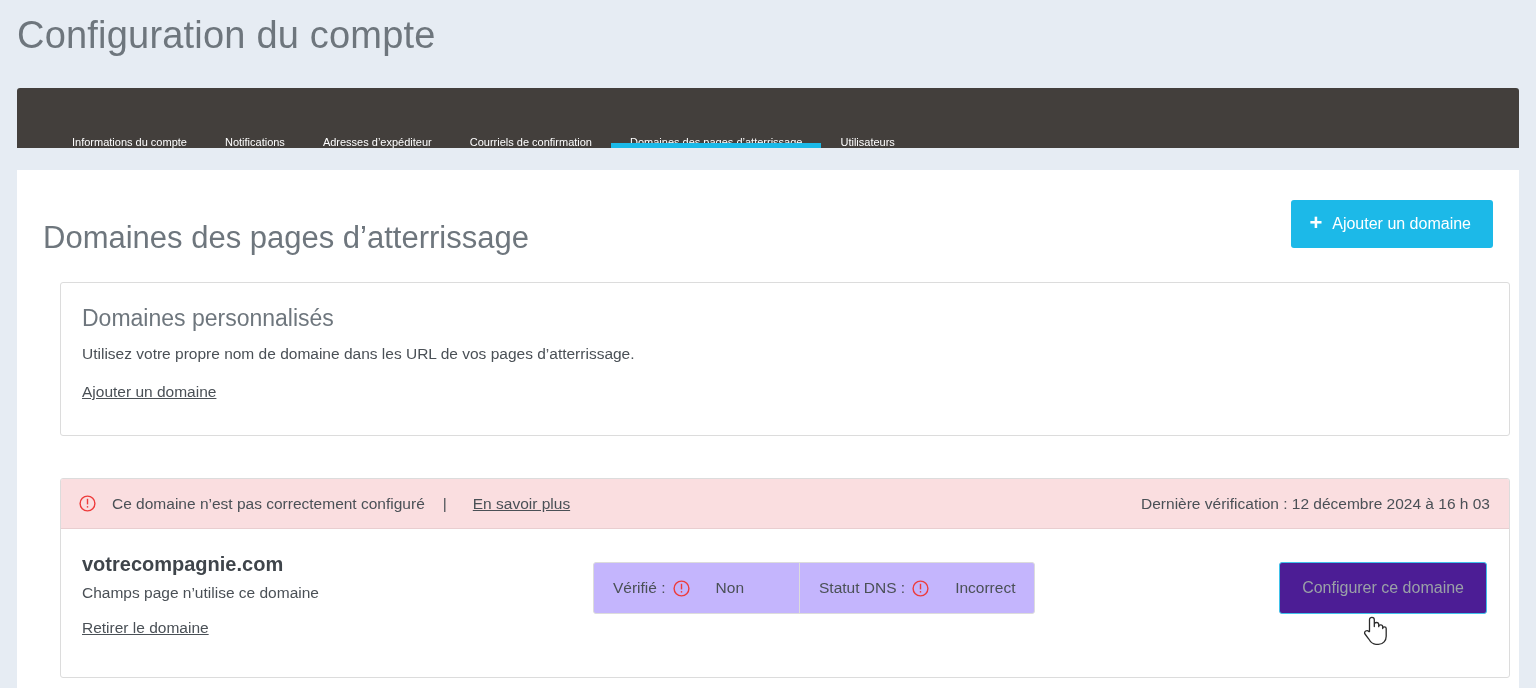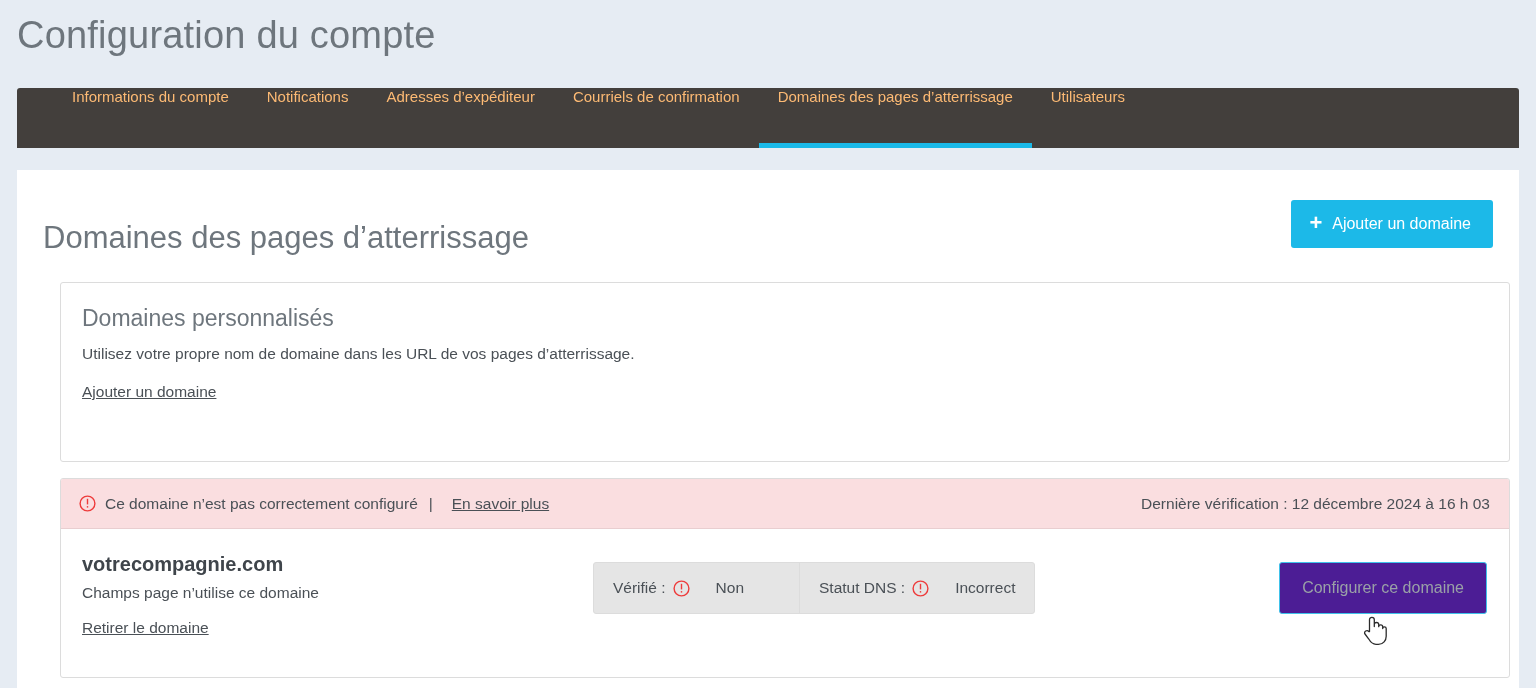--- a/index.html
+++ b/index.html
@@ -39,24 +39,24 @@
     height: 60px;
     background: #433f3c;
     border-radius: 3px 3px 0 0;
     display: flex;
     align-items: stretch;
     padding-left: 36px;
   }
   .nav-tab {
     position: relative;
     display: flex;
-    align-items: flex-start;
+    align-items: flex-end;
     padding: 0 19px;
-    font-size: 15px;
-    color: #fdba74;
+    font-size: 11px;
+    color: #ffffff;
     white-space: nowrap;
     cursor: pointer;
     text-decoration: none;
   }
   .nav-tab.active::after {
     content: "";
     position: absolute;
     left: 0;
     right: 0;
     bottom: 0;
@@ -114,21 +114,21 @@
     position: relative;
     top: -1px;
   }
 
   
   .custom-card {
     position: absolute;
     left: 43px;
     top: 112px;
     width: 1450px;
-    height: 180px;
+    height: 154px;
     border: 1px solid #dcdcdc;
     border-radius: 3px;
     background: #fff;
   }
   .custom-card-title {
     position: absolute;
     left: 21px;
     top: 22px;
     font-size: 23px;
     font-weight: 300;
@@ -170,21 +170,21 @@
     position: relative;
     height: 50px;
     background: #fadee0;
     border-bottom: 1px solid #e9ced0;
     display: flex;
     align-items: center;
   }
   .banner-left {
     display: flex;
     align-items: center;
-    gap: 9px;
+    gap: 16px;
     margin-left: 18px;
     font-size: 15.5px;
     color: #4a5056;
     white-space: nowrap;
   }
   .banner-right {
     position: absolute;
     right: 19px;
     font-size: 15.5px;
     color: #4a5056;
@@ -241,21 +241,21 @@
   }
 
   .status-group {
     position: absolute;
     left: 532px;
     top: 33px;
     height: 52px;
     display: flex;
     border: 1px solid #dcdcdc;
     border-radius: 3px;
-    background: #e5e5e5;
+    background: #c4b5fd;
   }
   .status-cell {
     display: flex;
     align-items: center;
     gap: 7px;
     padding: 0 19px;
     font-size: 15.5px;
     color: #4a5056;
     white-space: nowrap;
   }

